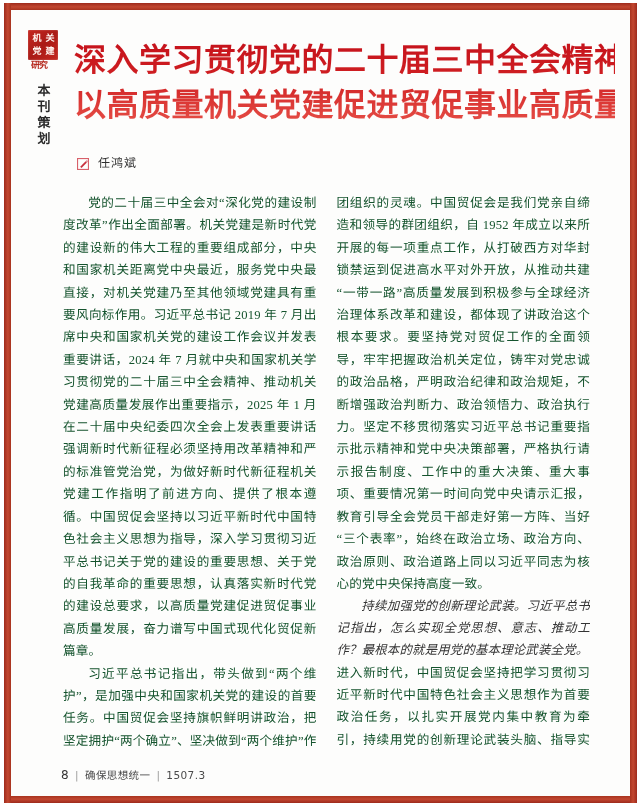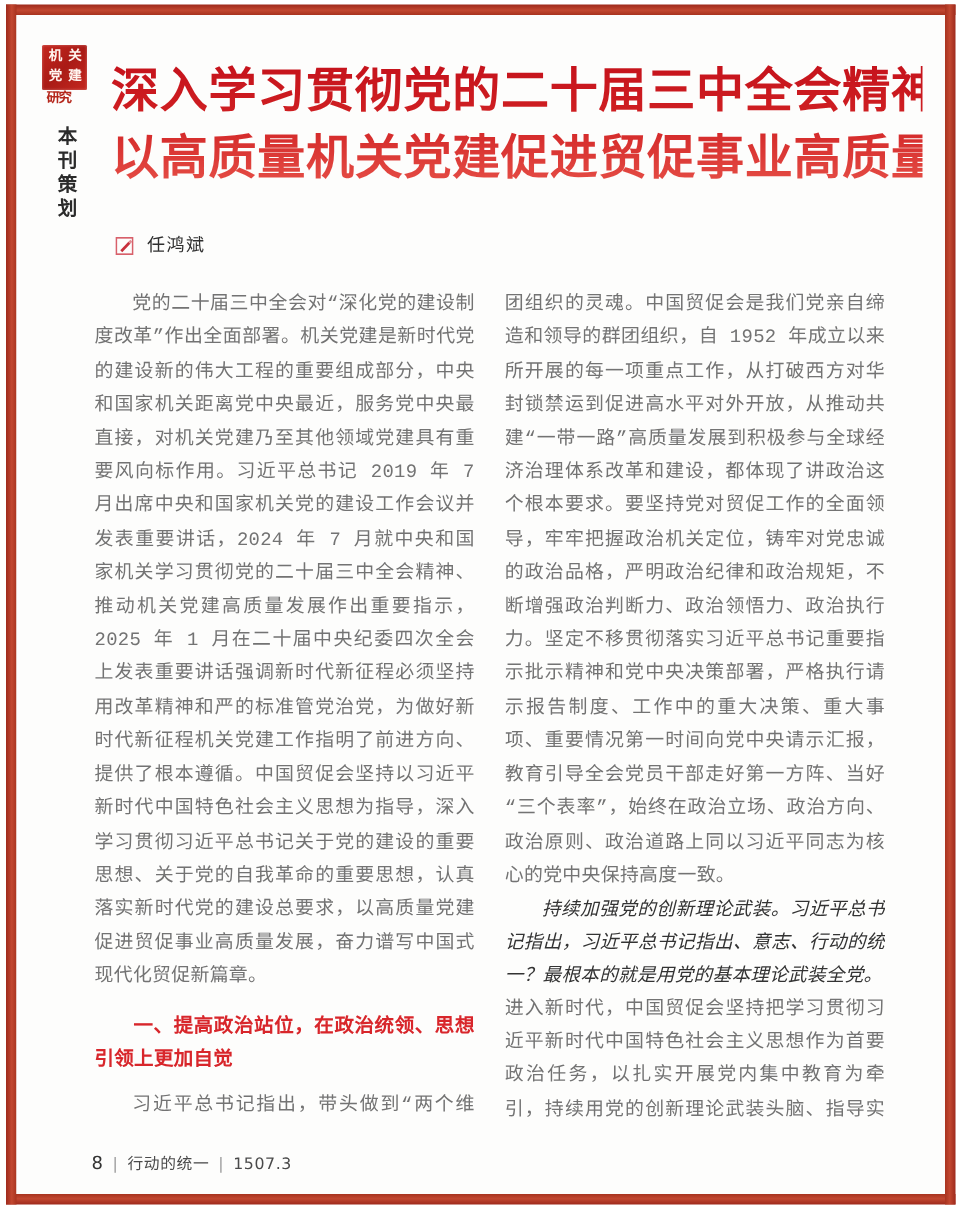--- a/index.html
+++ b/index.html
@@ -171,24 +171,24 @@
     display: flex;
     gap: 20px;
   }
   .col {
     flex: 1 1 0;
     min-width: 0;
     overflow: hidden;
   }
   .p {
     margin: 0;
-    font-family: Liberation Mono, monospace;
+    font-family: Liberation Serif, serif;
     font-size: 12.6px;
     line-height: 1.78;
-    color: #737373;
+    color: #14532d;
     text-align: justify;
     text-justify: inter-character;
     text-indent: 2em;
     letter-spacing: 0.2px;
   }
   .p.kai {
     font-family: "DejaVu Serif", "Liberation Serif", serif;
     font-style: italic;
     font-size: 12.4px;
     color: #333;
@@ -262,35 +262,34 @@
           <path d="M8.6 3.2 L9.9 4.5 L11.2 3.2 L9.9 1.9 Z" fill="#e08a92"></path>
         </svg>
       </span>
       <span class="byline-name">任鸿斌</span>
     </div>
 
     <div class="columns">
 
       <div class="col">
         <p class="p">党的二十届三中全会对“深化党的建设制度改革”作出全面部署。机关党建是新时代党的建设新的伟大工程的重要组成部分，中央和国家机关距离党中央最近，服务党中央最直接，对机关党建乃至其他领域党建具有重要风向标作用。习近平总书记 2019 年 7 月出席中央和国家机关党的建设工作会议并发表重要讲话，2024 年 7 月就中央和国家机关学习贯彻党的二十届三中全会精神、推动机关党建高质量发展作出重要指示，2025 年 1 月在二十届中央纪委四次全会上发表重要讲话强调新时代新征程必须坚持用改革精神和严的标准管党治党，为做好新时代新征程机关党建工作指明了前进方向、提供了根本遵循。中国贸促会坚持以习近平新时代中国特色社会主义思想为指导，深入学习贯彻习近平总书记关于党的建设的重要思想、关于党的自我革命的重要思想，认真落实新时代党的建设总要求，以高质量党建促进贸促事业高质量发展，奋力谱写中国式现代化贸促新篇章。</p>
-        <p class="h2red">一、提高政治站位，在政治统领、思想引领上更加自觉</p>
         <p class="p">习近平总书记指出，带头做到“两个维护”，是加强中央和国家机关党的建设的首要任务。中国贸促会坚持旗帜鲜明讲政治，把坚定拥护“两个确立”、坚决做到“两个维护”作为最高政治原则、根本政治责任落实到贸促工作全过程各环节。</p>
 
       </div>
 
       <div class="col">
         <p class="p cont">团组织的灵魂。中国贸促会是我们党亲自缔造和领导的群团组织，自 1952 年成立以来所开展的每一项重点工作，从打破西方对华封锁禁运到促进高水平对外开放，从推动共建“一带一路”高质量发展到积极参与全球经济治理体系改革和建设，都体现了讲政治这个根本要求。要坚持党对贸促工作的全面领导，牢牢把握政治机关定位，铸牢对党忠诚的政治品格，严明政治纪律和政治规矩，不断增强政治判断力、政治领悟力、政治执行力。坚定不移贯彻落实习近平总书记重要指示批示精神和党中央决策部署，严格执行请示报告制度、工作中的重大决策、重大事项、重要情况第一时间向党中央请示汇报，教育引导全会党员干部走好第一方阵、当好“三个表率”，始终在政治立场、政治方向、政治原则、政治道路上同以习近平同志为核心的党中央保持高度一致。</p>
-        <p class="p kai">持续加强党的创新理论武装。习近平总书记指出，习近平总书记指出、意志、行动的统一？最根本的就是用党的基本理论武装全党。</p>
+        <p class="p kai">持续加强党的创新理论武装。习近平总书记指出，怎么实现全党思想、意志、推动工作？最根本的就是用党的基本理论武装全党。</p>
         <p class="p cont">进入新时代，中国贸促会坚持把学习贯彻习近平新时代中国特色社会主义思想作为首要政治任务，以扎实开展党内集中教育为牵引，持续用党的创新理论武装头脑、指导实践、推动工作。全体党员干部深刻领悟党的创新理论的思想伟力，信仰之基更加牢固，精神之钙更加充足。要坚持把学深悟透习近平新时代中国特色社会主义思想作为终身必修课，准确把握党中央对中国贸促会改革发展的目标定位和部署要求，确保思想统一、方向一致。严格执行</p>
       </div>
 
     </div>
 
     <div class="footer">
       <span class="pg">8</span>
       <span class="sep">|</span>
-      <span>行动的统一</span>
+      <span>确保思想统一</span>
       <span class="sep">|</span>
       <span>1507.3</span>
     </div>
 
   </div>
 </div>
 
 </body></html>

